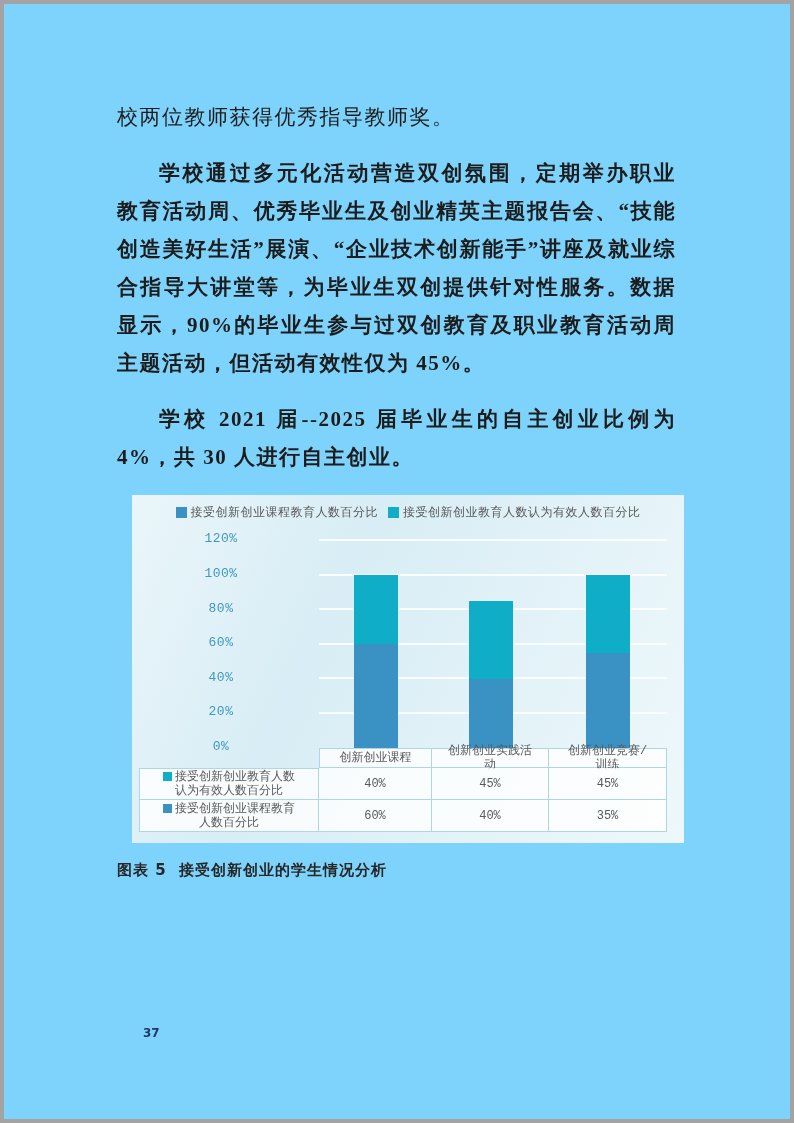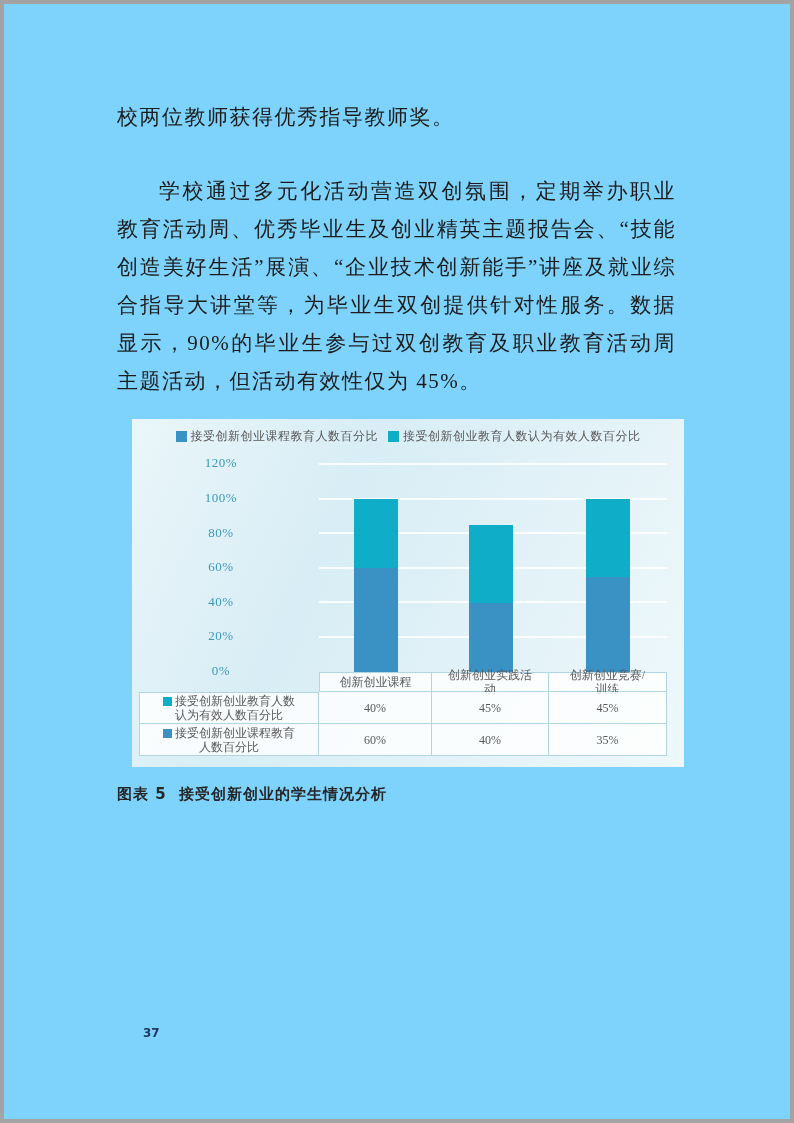--- a/index.html
+++ b/index.html
@@ -13,28 +13,28 @@
     font-family:"Liberation Serif","DejaVu Serif",serif;
   }
   .content { padding:94px 114px 0 113px; }
   .body-text {
     font-size:21px;
     line-height:38px;
     color:#1c1c1c;
     letter-spacing:1.5px;
     text-align:justify;
   }
-  .body-text.indent { text-indent:2em; margin-top:36px; }
+  .body-text.indent { text-indent:2em; margin-top:18px;font-weight:bold; }
   
   .chart-panel {
     position:relative;
     margin:19px 0 0 15px;
     width:552px; height:348px;
     background:linear-gradient(115deg,#eaf6fa 0%,#d8edf5 35%,#eef8fb 100%);
-    font-family:Liberation Serif, serif;
+    font-family:Liberation Mono, monospace;
   }
   .legend {
     position:absolute; top:9px; left:0; width:100%;
     display:flex; justify-content:center; gap:10px;
     font-size:12px; color:#595959; letter-spacing:.5px;
   }
   .legend-item { display:flex; align-items:center; gap:4px; white-space:nowrap; }
   .swatch { width:11px; height:11px; display:inline-block; flex:0 0 auto; }
   .swatch.sq-sm { width:9px; height:9px; margin-right:3px; vertical-align:-1px; }
   .y-ticks span {
@@ -78,20 +78,21 @@
   }
 </style>
 </head>
 <body>
 
 <div class="page">
   <div class="content">
 
     <p class="body-text">校两位教师获得优秀指导教师奖。</p>
     <p class="body-text indent">学校通过多元化活动营造双创氛围，定期举办职业教育活动周、优秀毕业生及创业精英主题报告会、“技能创造美好生活”展演、“企业技术创新能手”讲座及就业综合指导大讲堂等，为毕业生双创提供针对性服务。数据显示，90%的毕业生参与过双创教育及职业教育活动周主题活动，但活动有效性仅为 45%。</p>
+    <p class="body-text indent">学校 2021 届--2025 届毕业生的自主创业比例为 4%，共 30 人进行自主创业。</p>
 
     <div class="chart-panel">
 
       <div class="legend">
         <span class="legend-item">
           <span class="swatch" id="sw-blue" style="background: rgb(58, 145, 196);"></span>
           <span>接受创新创业课程教育人数百分比</span>
         </span>
         <span class="legend-item">
           <span class="swatch" id="sw-teal" style="background: rgb(15, 173, 199);"></span>

